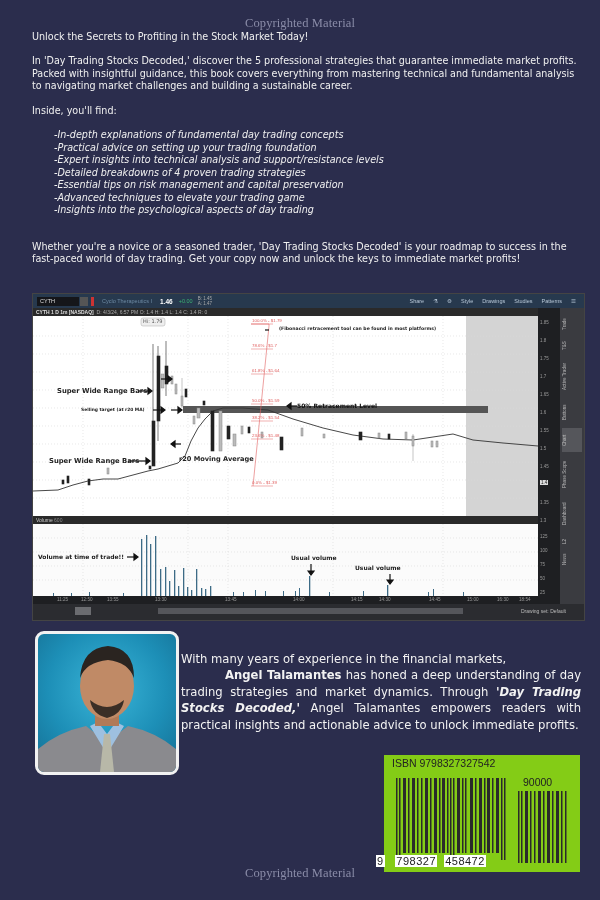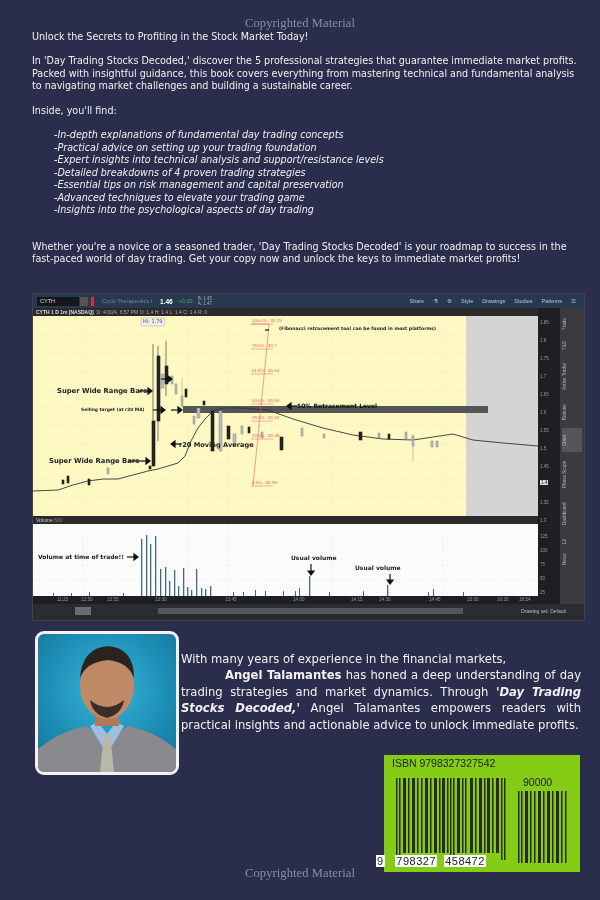--- a/index.html
+++ b/index.html
@@ -37,21 +37,21 @@
   .tb1 .sym { margin-left:4px; width:42px; height:9px; background:#15161a; color:#ddd; font-size:5.5px; line-height:9px; padding-left:3px; box-sizing:border-box; }
   .tb1 .dd { width:8px; height:9px; background:#555; margin-left:1px; }
   .tb1 .red { width:3px; height:9px; background:#c33; margin-left:3px; }
   .tb1 .co { margin-left:8px; color:#6d8aa3; }
   .tb1 .px { margin-left:8px; color:#fff; font-weight:bold; font-size:6.5px; }
   .tb1 .chg { margin-left:6px; color:#3bb273; }
   .tb1 .bidask { margin-left:5px; color:#aaa; font-size:4.5px; line-height:5px; }
   .tb1 .tools { margin-left:auto; display:flex; gap:9px; margin-right:8px; color:#b8c8d8; }
   .tb2 { position:absolute; left:0; top:14px; width:505px; height:8px; background:#2a2a2a; font-size:5px; color:#aaa; line-height:8px; padding-left:3px; box-sizing:border-box; white-space:nowrap; }
   .tb2 b { color:#ddd; }
-  .price-area { position:absolute; left:0; top:22px; width:505px; height:200px; background:#fef9c3; overflow:hidden; }
+  .price-area { position:absolute; left:0; top:22px; width:505px; height:200px; background:#ffffff; overflow:hidden; }
   .grey-zone { position:absolute; left:433px; top:0; width:72px; height:200px; background:#d4d4d4; }
   .yaxis { position:absolute; left:505px; top:14px; width:22px; height:290px; background:#1e1f22; font-size:4.5px; color:#999; }
   .yaxis span { position:absolute; left:2px; }
   .sidetabs { position:absolute; left:527px; top:14px; width:24px; height:300px; background:#3a3b40; }
   .sidetabs div { position:absolute; left:2px; width:20px; writing-mode:vertical-rl; transform:rotate(180deg); font-size:4.6px; color:#bbb; text-align:center; }
   .divider-bar { position:absolute; left:0; top:222px; width:505px; height:8px; background:#2a2a2a; font-size:5px; color:#ccc; line-height:8px; padding-left:3px; box-sizing:border-box; }
   .vol-area { position:absolute; left:0; top:230px; width:505px; height:72px; background:#fbfbfb; overflow:hidden; }
   .xaxis { position:absolute; left:0; top:302px; width:505px; height:8px; background:#1e1f22; font-size:4.6px; color:#999; }
   .xaxis span { position:absolute; top:1px; }
   .scrollbar { position:absolute; left:0; top:310px; width:551px; height:16px; background:#2b2c30; }
@@ -229,21 +229,21 @@
         <line x1="142" y1="128" x2="148" y2="128"></line>
           <polygon points="142,125 138,128 142,131"></polygon>
         <line x1="232" y1="14" x2="236" y2="14"></line>
         <line x1="258" y1="90" x2="264" y2="90"></line>
           <polygon points="258,87 254,90 258,93"></polygon>
       </g>
     </svg>
     <span class="ann" style="left:110px;top:2px;font-size:5px;font-weight:normal;color:#555;">Hi: 1.79</span>
     <span class="ann" style="left:24px;top:71px;font-size:6.8px;">Super Wide Range Bars</span>
     <span class="ann" style="left:48px;top:91px;font-size:4.4px;">Selling target (at r20 MA)</span>
-    <span class="ann" style="left:146px;top:125px;font-size:6.6px;">r20 Moving Average</span>
+    <span class="ann" style="left:146px;top:139px;font-size:6.6px;">r20 Moving Average</span>
     <span class="ann" style="left:16px;top:141px;font-size:6.8px;">Super Wide Range Bars</span>
     <span class="ann" style="left:246px;top:10px;font-size:4.6px;">(Fibonacci retracement tool can be found in most platforms)</span>
     <span class="ann" style="left:264px;top:86px;font-size:6px;color:#111;">50% Retracement Level</span>
     <span class="fib" style="left:219px;top:2px;">100.0% - $1.79</span>
     <span class="fib" style="left:219px;top:27px;">78.6% - $1.7</span>
     <span class="fib" style="left:219px;top:52px;">61.8% - $1.64</span>
     <span class="fib" style="left:219px;top:82px;">50.0% - $1.59</span>
     <span class="fib" style="left:219px;top:99px;">38.2% - $1.54</span>
     <span class="fib" style="left:219px;top:117px;">23.6% - $1.48</span>
     <span class="fib" style="left:219px;top:164px;">0.0% - $1.39</span>

